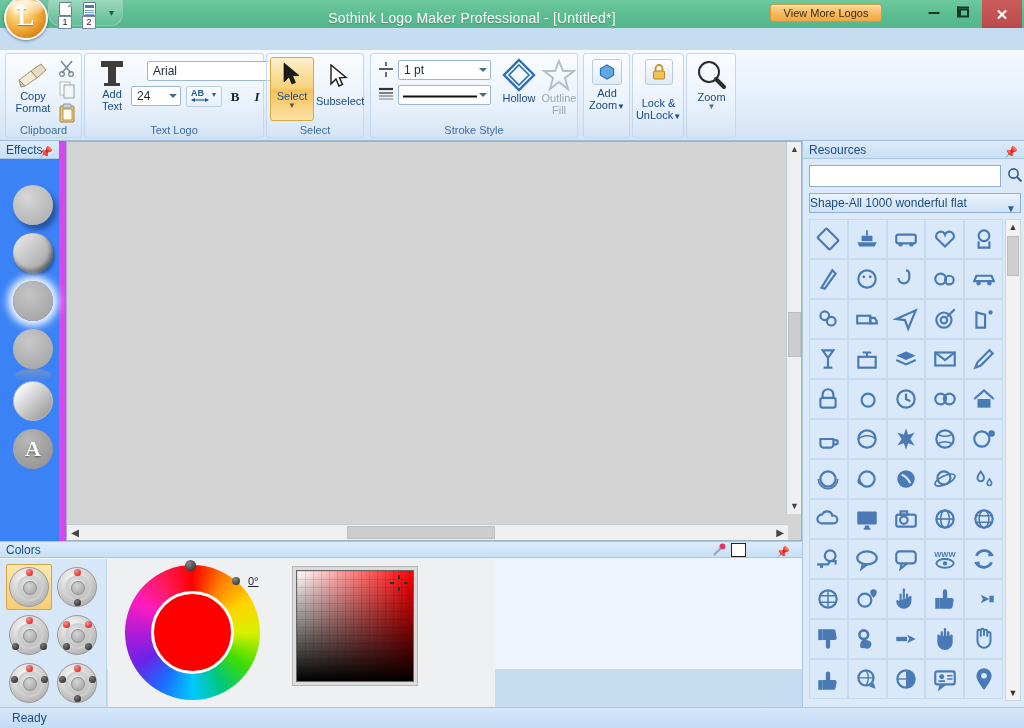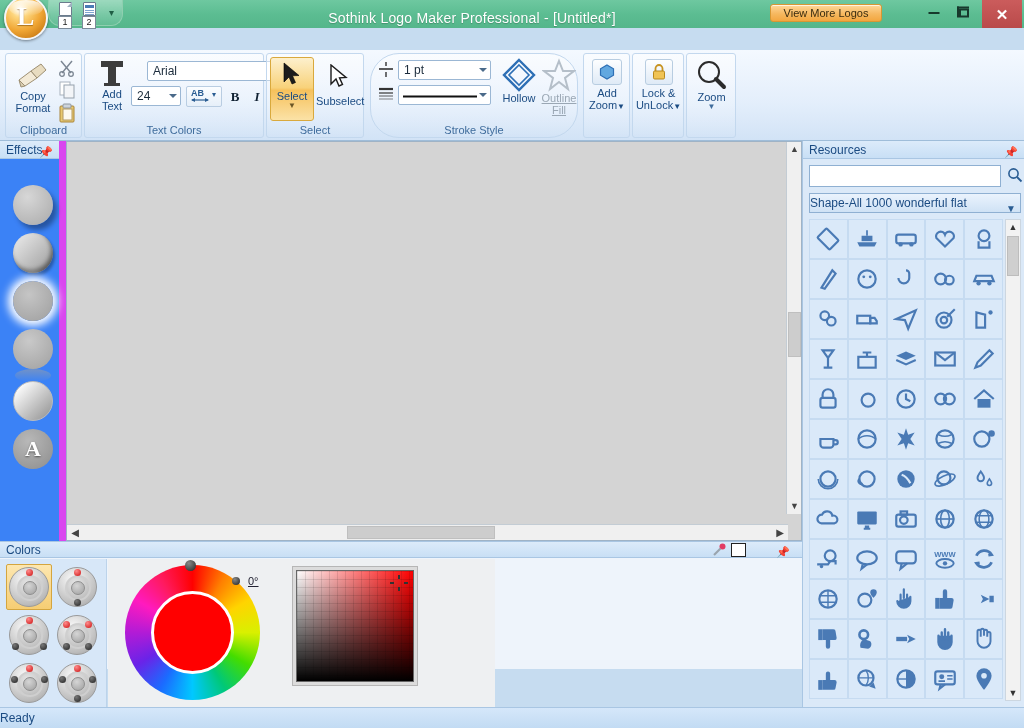--- a/index.html
+++ b/index.html
@@ -101,21 +101,21 @@
   }
   .grp{
     position:absolute; top:3px; height:85px; border:1px solid #c3d8ee; border-radius:3px;
     background:linear-gradient(to bottom,rgba(255,255,255,.55),rgba(255,255,255,0));
   }
   .grp-label{
     position:absolute; bottom:1px; left:0; width:100%; text-align:center;
     font-size:11px; color:#3f6c9c;
   }
   .rb-label{ font-size:11px; color:#1b4b82; text-align:center; line-height:12px; }
-  .rb-label.dim{ color:#9aa7b4;text-decoration:underline; }
+  .rb-label.dim{ color:#9aa7b4; }
 
   .bigbtn{ position:absolute; text-align:center; }
   .ico{ display:block; margin:0 auto; }
 
   
   .combo{
     position:absolute; background:#fff; border:1px solid #9bb7d4; border-radius:2px;
     font-size:12px; color:#1b2b3b; line-height:18px; padding-left:5px;
   }
   .combo .arw{
@@ -268,21 +268,21 @@
   .res-scroll{ position:absolute; left:202px; top:78px; width:16px; height:482px;
     background:#f2f2f2; border:1px solid #ccd6e0; }
   .res-scroll .th{ position:absolute; left:1px; top:16px; width:12px; height:40px; background:#cfcfcf; border:1px solid #bdbdbd; }
   .res-scroll .u,.res-scroll .d{ position:absolute; left:0; width:14px; height:14px; text-align:center;
     font-size:9px; line-height:14px; color:#333; }
   .res-scroll .u{ top:0; } .res-scroll .d{ bottom:0; }
 
   
   .status{ position:absolute; left:0; top:707px; width:1024px; height:21px;
     background:linear-gradient(to bottom,#d5e7fa,#c2dbf3); border-top:1px solid #a9c6e3;
-    font-size:12px; color:#1b4b82; line-height:21px; padding-left:0; }
+    font-size:12px; color:#1b4b82; line-height:21px; padding-left:12px; }
 </style>
 </head>
 <body>
 
 <div class="app">
 
   <div class="titlebar">
     <div class="logo-orb">
       <div class="gloss"></div>
       <div class="letter">L</div>
@@ -373,41 +373,41 @@
         <svg width="26" height="18" viewBox="0 0 26 18">
           <text x="0" y="9" font-size="9" font-family="Liberation Sans, sans-serif" font-weight="bold" fill="#2a5d93">AB</text>
           <line x1="1" y1="13" x2="17" y2="13" stroke="#2a5d93" stroke-width="1.2"></line>
           <polygon points="0,13 4,11 4,15" fill="#2a5d93"></polygon>
           <polygon points="18,13 14,11 14,15" fill="#2a5d93"></polygon>
           <polygon points="21,6 25,6 23,10" fill="#2a5d93"></polygon>
         </svg>
       </div>
       <div class="tbtn" style="left:140px; top:32px; width:20px; height:21px; font-weight:bold; font-family:'Liberation Serif',serif; line-height:20px;">B</div>
       <div class="tbtn" style="left:162px; top:32px; width:20px; height:21px; font-style:italic; font-weight:bold; font-family:'Liberation Serif',serif; line-height:20px;">I</div>
-      <div class="grp-label">Text Colors</div>
+      <div class="grp-label">Text Logo</div>
     </div>
 
     <div class="grp" style="left:266px; width:98px;">
       <div class="bigbtn" style="left:3px; top:3px; width:44px; height:64px; border:1px solid #d9a93d; border-radius:3px; background:linear-gradient(to bottom,#fdf0cd 0%,#f8d27a 48%,#f6c15c 52%,#fbe2a6 100%);">
         <svg class="ico" style="margin-top:4px;" width="24" height="26" viewBox="0 0 24 26">
           <path d="M4 1 L4 20 L9 15 L12 22 L15.5 20.5 L12.5 13.8 L19 13.5 Z" fill="#1c1c1c" stroke="#000" stroke-width=".6"></path>
         </svg>
         <div class="rb-label" style="margin-top:2px;">Select</div>
         <div style="font-size:8px;color:#6b5626;line-height:7px;">▼</div>
       </div>
       <div class="bigbtn" style="left:49px; top:3px; width:46px;">
         <svg class="ico" style="margin-top:7px;" width="24" height="26" viewBox="0 0 24 26">
           <path d="M4 1 L4 20 L9 15 L12 22 L15.5 20.5 L12.5 13.8 L19 13.5 Z" fill="#fff" stroke="#1c1c1c" stroke-width="1.4"></path>
         </svg>
         <div class="rb-label" style="margin-top:5px;">Subselect</div>
       </div>
       <div class="grp-label">Select</div>
     </div>
 
-    <div class="grp" style="left:370px; width:208px;border-radius:29px;">
+    <div class="grp" style="left:370px; width:208px;">
       <div class="tbtn" style="left:6px; top:6px; width:18px; height:20px;">
         <svg width="16" height="18" viewBox="0 0 16 18">
           <line x1="8" y1="1" x2="8" y2="5" stroke="#333" stroke-width="1.4"></line>
           <line x1="1" y1="8" x2="15" y2="8" stroke="#333" stroke-width="1.6"></line>
           <line x1="8" y1="11" x2="8" y2="16" stroke="#333" stroke-width="1.4"></line>
         </svg>
       </div>
       <div class="combo" style="left:27px; top:6px; width:93px; height:20px;">
         <span>1 pt</span>
         <i class="arw"></i>
@@ -456,21 +456,21 @@
     </div>
 
     <div class="grp" style="left:632px; width:52px;">
       <div class="bigbtn" style="left:2px; top:5px; width:47px;">
         <div style="width:28px;height:26px;margin:0 auto;border:1px solid #b8cde1;border-radius:3px;background:linear-gradient(to bottom,#fdfeff,#dfeaf6);display:flex;align-items:center;justify-content:center;">
           <svg width="16" height="18" viewBox="0 0 16 18">
             <path d="M4.5 8 V5.5 A3.5 3.5 0 0 1 11.5 5.5 V8" fill="none" stroke="#c79321" stroke-width="1.8"></path>
             <rect x="2.5" y="8" width="11" height="8" rx="1.2" fill="#f0c354" stroke="#b8881c"></rect>
           </svg>
         </div>
-        <div class="rb-label" style="margin-top:2px;">Lock &amp;</div>
+        <div class="rb-label" style="margin-top:12px;">Lock &amp;</div>
         <div class="rb-label"><span>UnLock</span><span style="font-size:8px;">▼</span></div>
       </div>
     </div>
 
     <div class="grp" style="left:686px; width:50px;">
       <div class="bigbtn" style="left:2px; top:5px; width:45px;">
         <svg class="ico" width="34" height="32" viewBox="0 0 34 32">
           <circle cx="14" cy="13" r="10" fill="none" stroke="#2b2b2b" stroke-width="2"></circle>
           <line x1="21" y1="20" x2="29" y2="28" stroke="#2b2b2b" stroke-width="4" stroke-linecap="round"></line>
         </svg>

